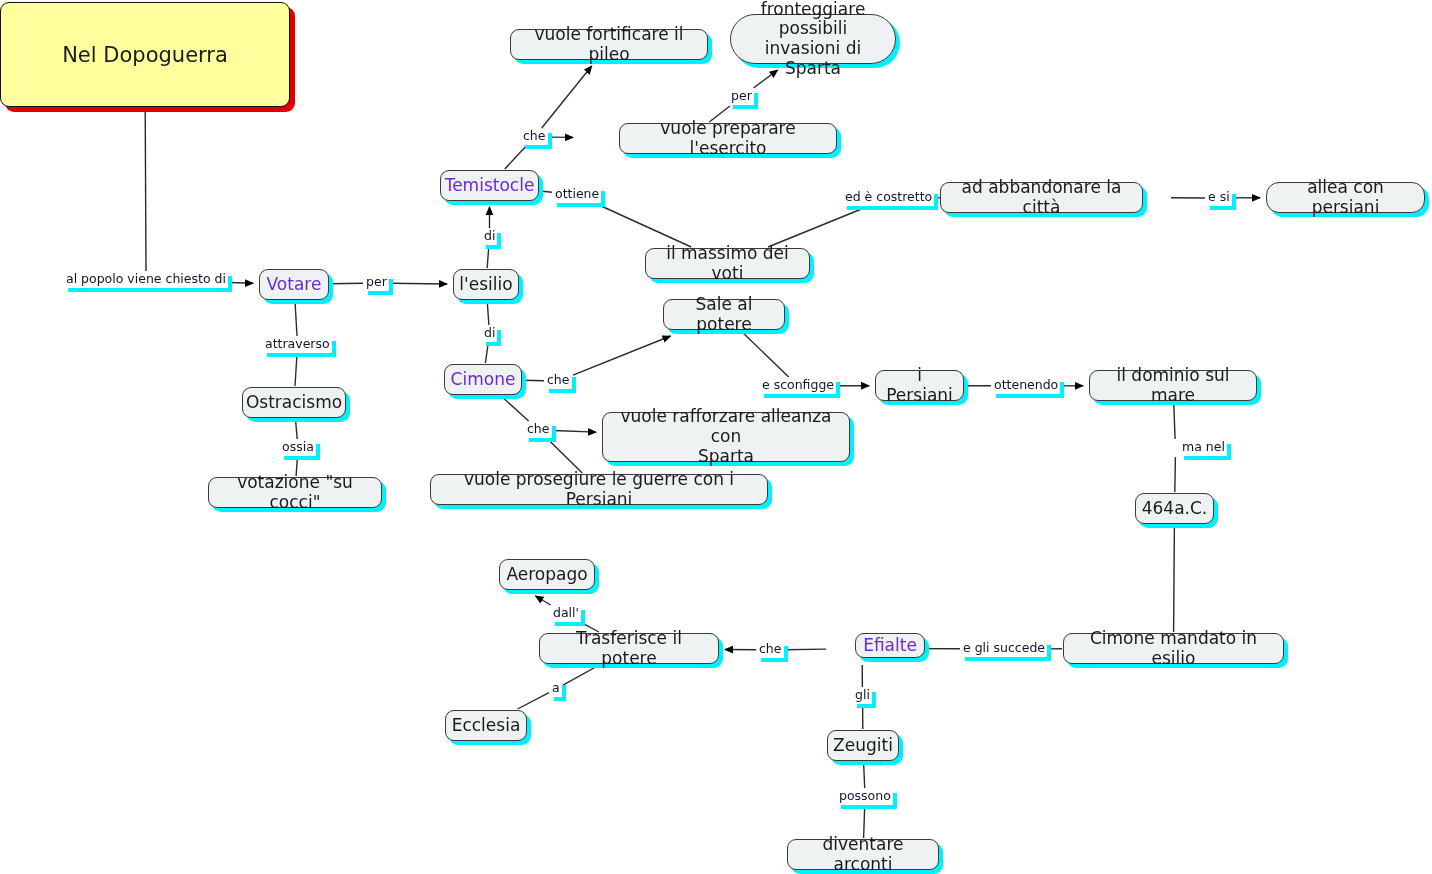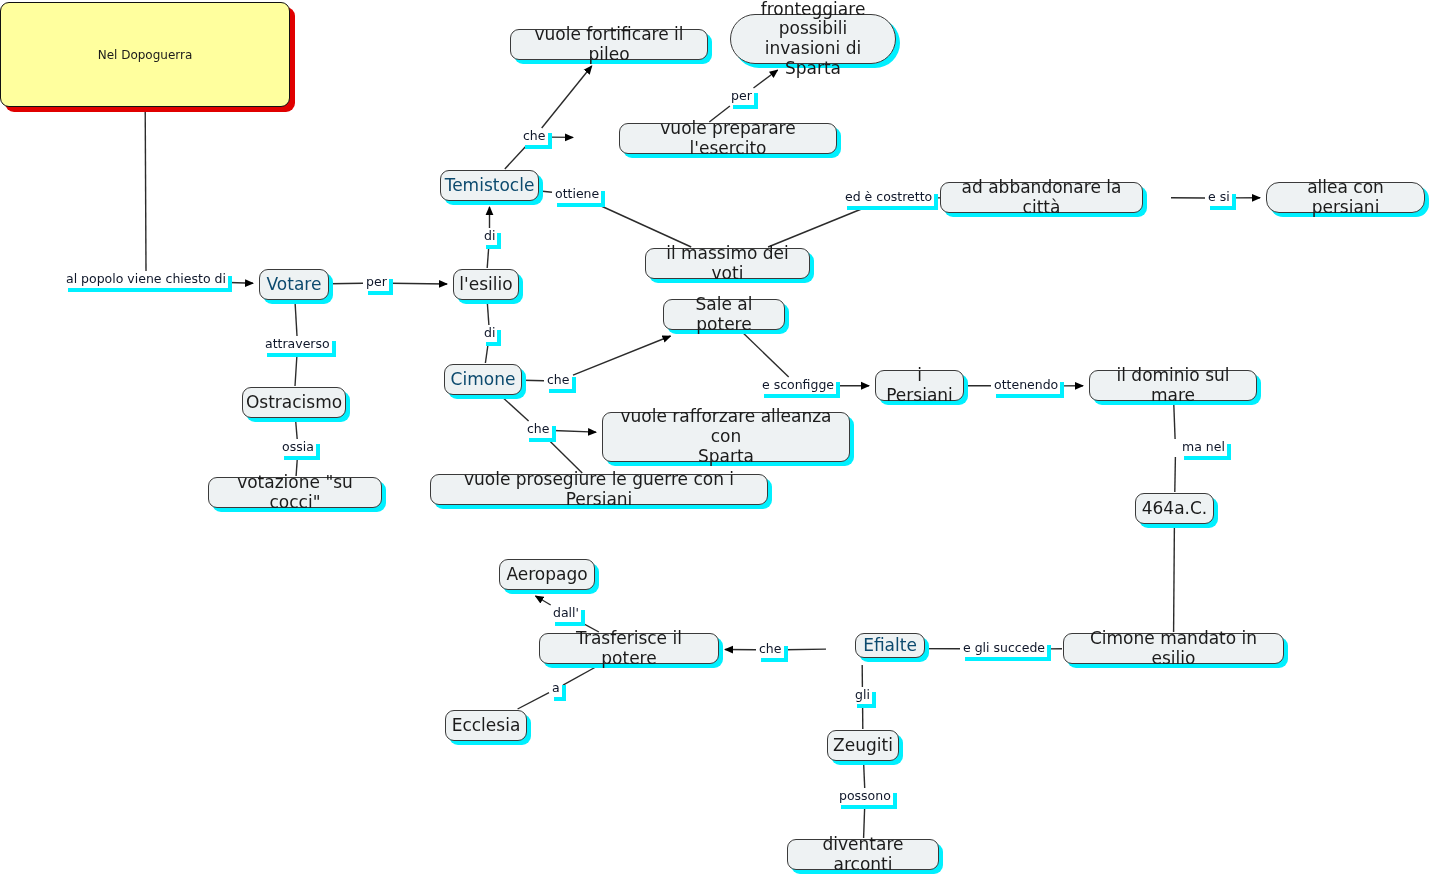--- a/index.html
+++ b/index.html
@@ -34,31 +34,31 @@
     line-height: 1.16;
     text-align: center;
     display: flex;
     align-items: center;
     justify-content: center;
     padding: 2px 9px;
     box-shadow: 4px 4px 0 0 #00f0ff;
     white-space: pre-line;
     z-index: 5;
   }
-  .node.red { color: #0c4a6e; }
+  .node.red { color: #6d28d9; }
 
   
   .title-node {
     position: absolute;
     box-sizing: border-box;
     background: #ffff9e;
     border: 1px solid #111111;
     border-radius: 9px;
     color: #1b1b1b;
-    font-size: 12px;
+    font-size: 21px;
     display: flex;
     align-items: center;
     justify-content: center;
     box-shadow: 5px 5px 0 0 #e00000;
     z-index: 5;
   }
 
   
   .link-label {
     position: absolute;

